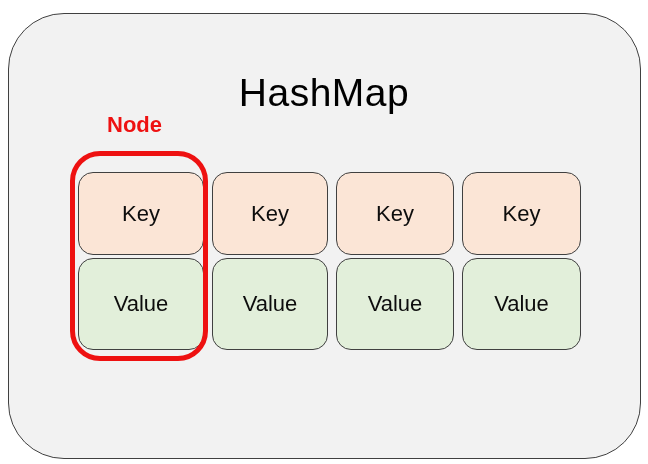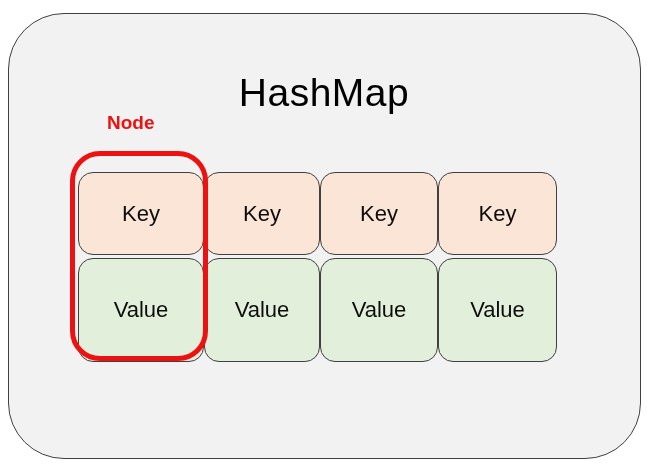--- a/index.html
+++ b/index.html
@@ -36,51 +36,51 @@
     font-weight: 300;
     letter-spacing: 0.5px;
     color: var(--text-color, #000000);
     line-height: 1.0;
     margin-top: 46px;
   }
   .node-label {
     position: absolute;
     left: 107px;
     top: 113px;
-    font-size: 19px;
+    font-size: 22px;
     font-weight: bold;
     color: var(--node-red, #ee1111);
     line-height: 1.1;
   }
   .row {
     position: absolute;
     left: 78px;
     display: flex;
-    gap: 0;
+    gap: 8px;
   }
   .keys-row { top: 172px; height: 83px; }
   .values-row { top: 258px; height: 84px; }
   .cell {
     box-sizing: border-box;
     border: 1.2px solid var(--cell-border, #404040);
     border-radius: 15px;
     display: flex;
     align-items: center;
     justify-content: center;
     font-size: 22px;
     color: #0d0d0d;
   }
   .key-cell { background: var(--key-fill, #fbe5d6); }
   .value-cell { background: var(--value-fill, #e2efda); }
   .cell:nth-child(1) { width: 126px; }
   .cell:nth-child(2) { width: 116px; }
   .cell:nth-child(3) { width: 118px; }
   .cell:nth-child(4) { width: 119px; }
   .keys-row .cell { height: 83px; }
-  .values-row .cell { height: 104px; }
+  .values-row .cell { height: 92px; }
   .node-outline {
     position: absolute;
     left: 70px;
     top: 151px;
     width: 138px;
     height: 210px;
     box-sizing: border-box;
     border: 5.5px solid var(--node-red, #ee1111);
     border-radius: 30px;
     pointer-events: none;

